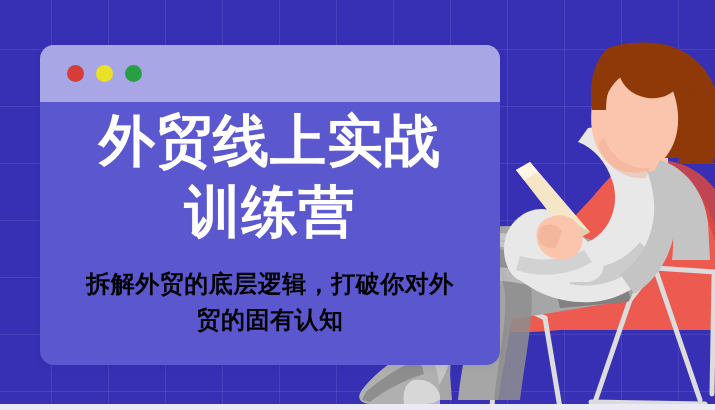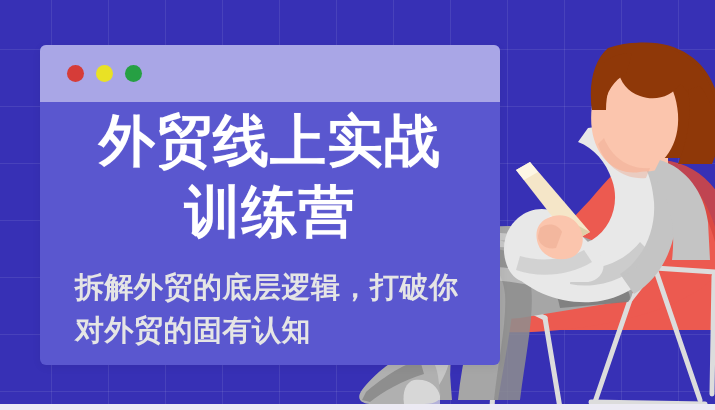--- a/index.html
+++ b/index.html
@@ -40,21 +40,21 @@
     position:absolute;
     left:0; top:0;
     width:715px; height:410px;
   }
 
   
   .card {
     position:absolute;
     left:40px; top:45px;
     width:460px; height:320px;
-    border-radius:6px;
+    border-radius:14px;
     background:#5a57cf;
     overflow:hidden;
     box-shadow:0 2px 10px rgba(0,0,0,0.06);
   }
   .card-titlebar {
     position:relative;
     height:57px;
     background:#a9a6e6;
     display:flex;
     align-items:center;
@@ -82,24 +82,25 @@
     line-height:1.02;
     letter-spacing:1px;
     text-align:center;
     white-space:nowrap;
     margin-top:10px;
     text-shadow:0 0 1px rgba(255,255,255,.4);
   }
   .title-line2 { margin-top:14px; }
 
   .subtitle {
-    color:#e5e5e5;
+    color:#000000;
     font-weight:bold;
-    font-size:29px;
+    font-size:24px;
     line-height:1.48;
+    text-align:center;
     margin-top:26px;
     max-width:390px;
     letter-spacing:.5px;
   }
 </style>
 </head>
 <body>
 
 <div id="poster">
 

